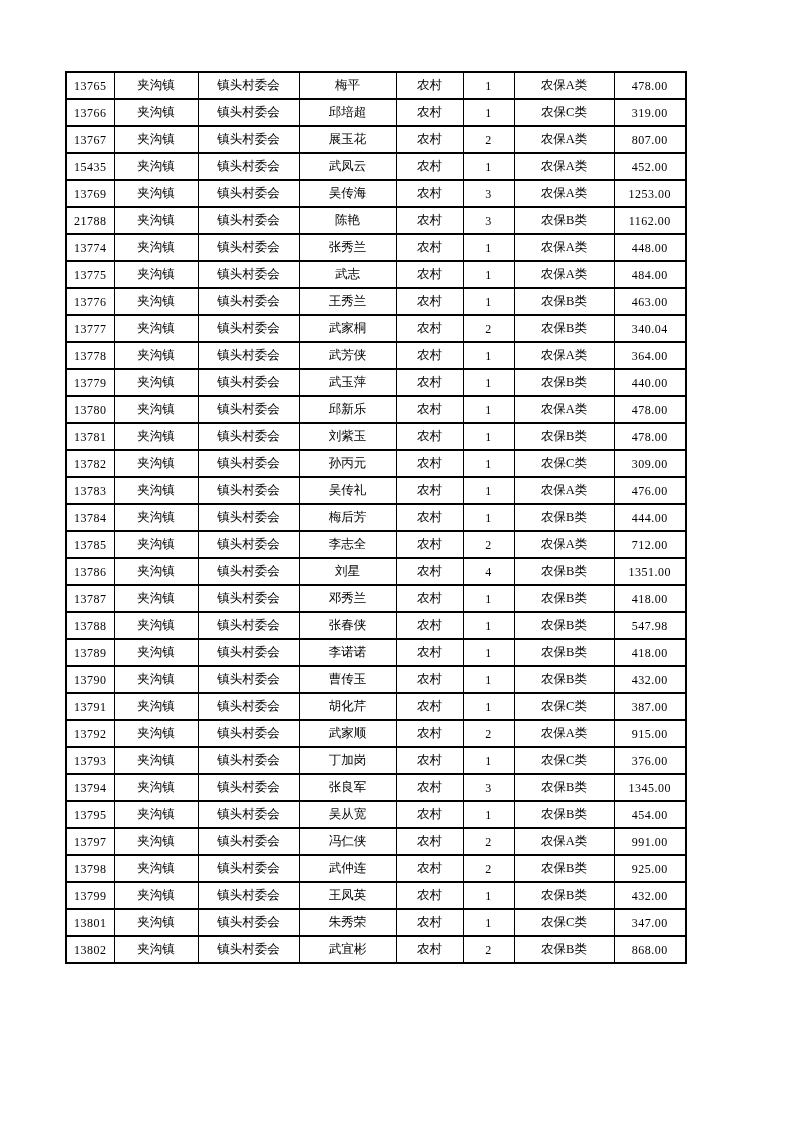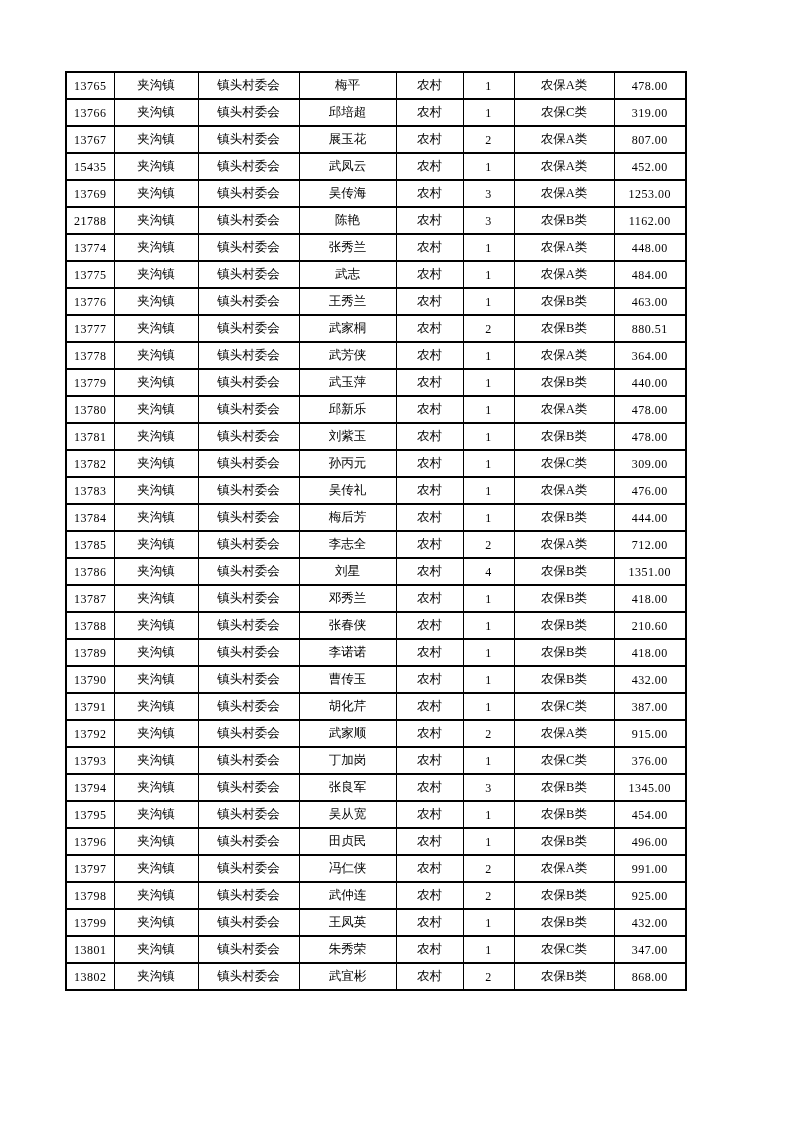--- a/index.html
+++ b/index.html
@@ -155,21 +155,21 @@
         <td class="num">463.00</td>
       </tr>
       <tr>
         <td class="num">13777</td>
         <td>夹沟镇</td>
         <td>镇头村委会</td>
         <td>武家桐</td>
         <td>农村</td>
         <td class="num">2</td>
         <td>农保B类</td>
-        <td class="num">880.51</td>
+        <td class="num">340.04</td>
       </tr>
       <tr>
         <td class="num">13778</td>
         <td>夹沟镇</td>
         <td>镇头村委会</td>
         <td>武芳侠</td>
         <td>农村</td>
         <td class="num">1</td>
         <td>农保A类</td>
         <td class="num">364.00</td>
@@ -265,21 +265,21 @@
         <td class="num">418.00</td>
       </tr>
       <tr>
         <td class="num">13788</td>
         <td>夹沟镇</td>
         <td>镇头村委会</td>
         <td>张春侠</td>
         <td>农村</td>
         <td class="num">1</td>
         <td>农保B类</td>
-        <td class="num">210.60</td>
+        <td class="num">547.98</td>
       </tr>
       <tr>
         <td class="num">13789</td>
         <td>夹沟镇</td>
         <td>镇头村委会</td>
         <td>李诺诺</td>
         <td>农村</td>
         <td class="num">1</td>
         <td>农保B类</td>
         <td class="num">418.00</td>
@@ -336,30 +336,20 @@
       </tr>
       <tr>
         <td class="num">13795</td>
         <td>夹沟镇</td>
         <td>镇头村委会</td>
         <td>吴从宽</td>
         <td>农村</td>
         <td class="num">1</td>
         <td>农保B类</td>
         <td class="num">454.00</td>
-      </tr>
-      <tr>
-        <td class="num">13796</td>
-        <td>夹沟镇</td>
-        <td>镇头村委会</td>
-        <td>田贞民</td>
-        <td>农村</td>
-        <td class="num">1</td>
-        <td>农保B类</td>
-        <td class="num">496.00</td>
       </tr>
       <tr>
         <td class="num">13797</td>
         <td>夹沟镇</td>
         <td>镇头村委会</td>
         <td>冯仁侠</td>
         <td>农村</td>
         <td class="num">2</td>
         <td>农保A类</td>
         <td class="num">991.00</td>

